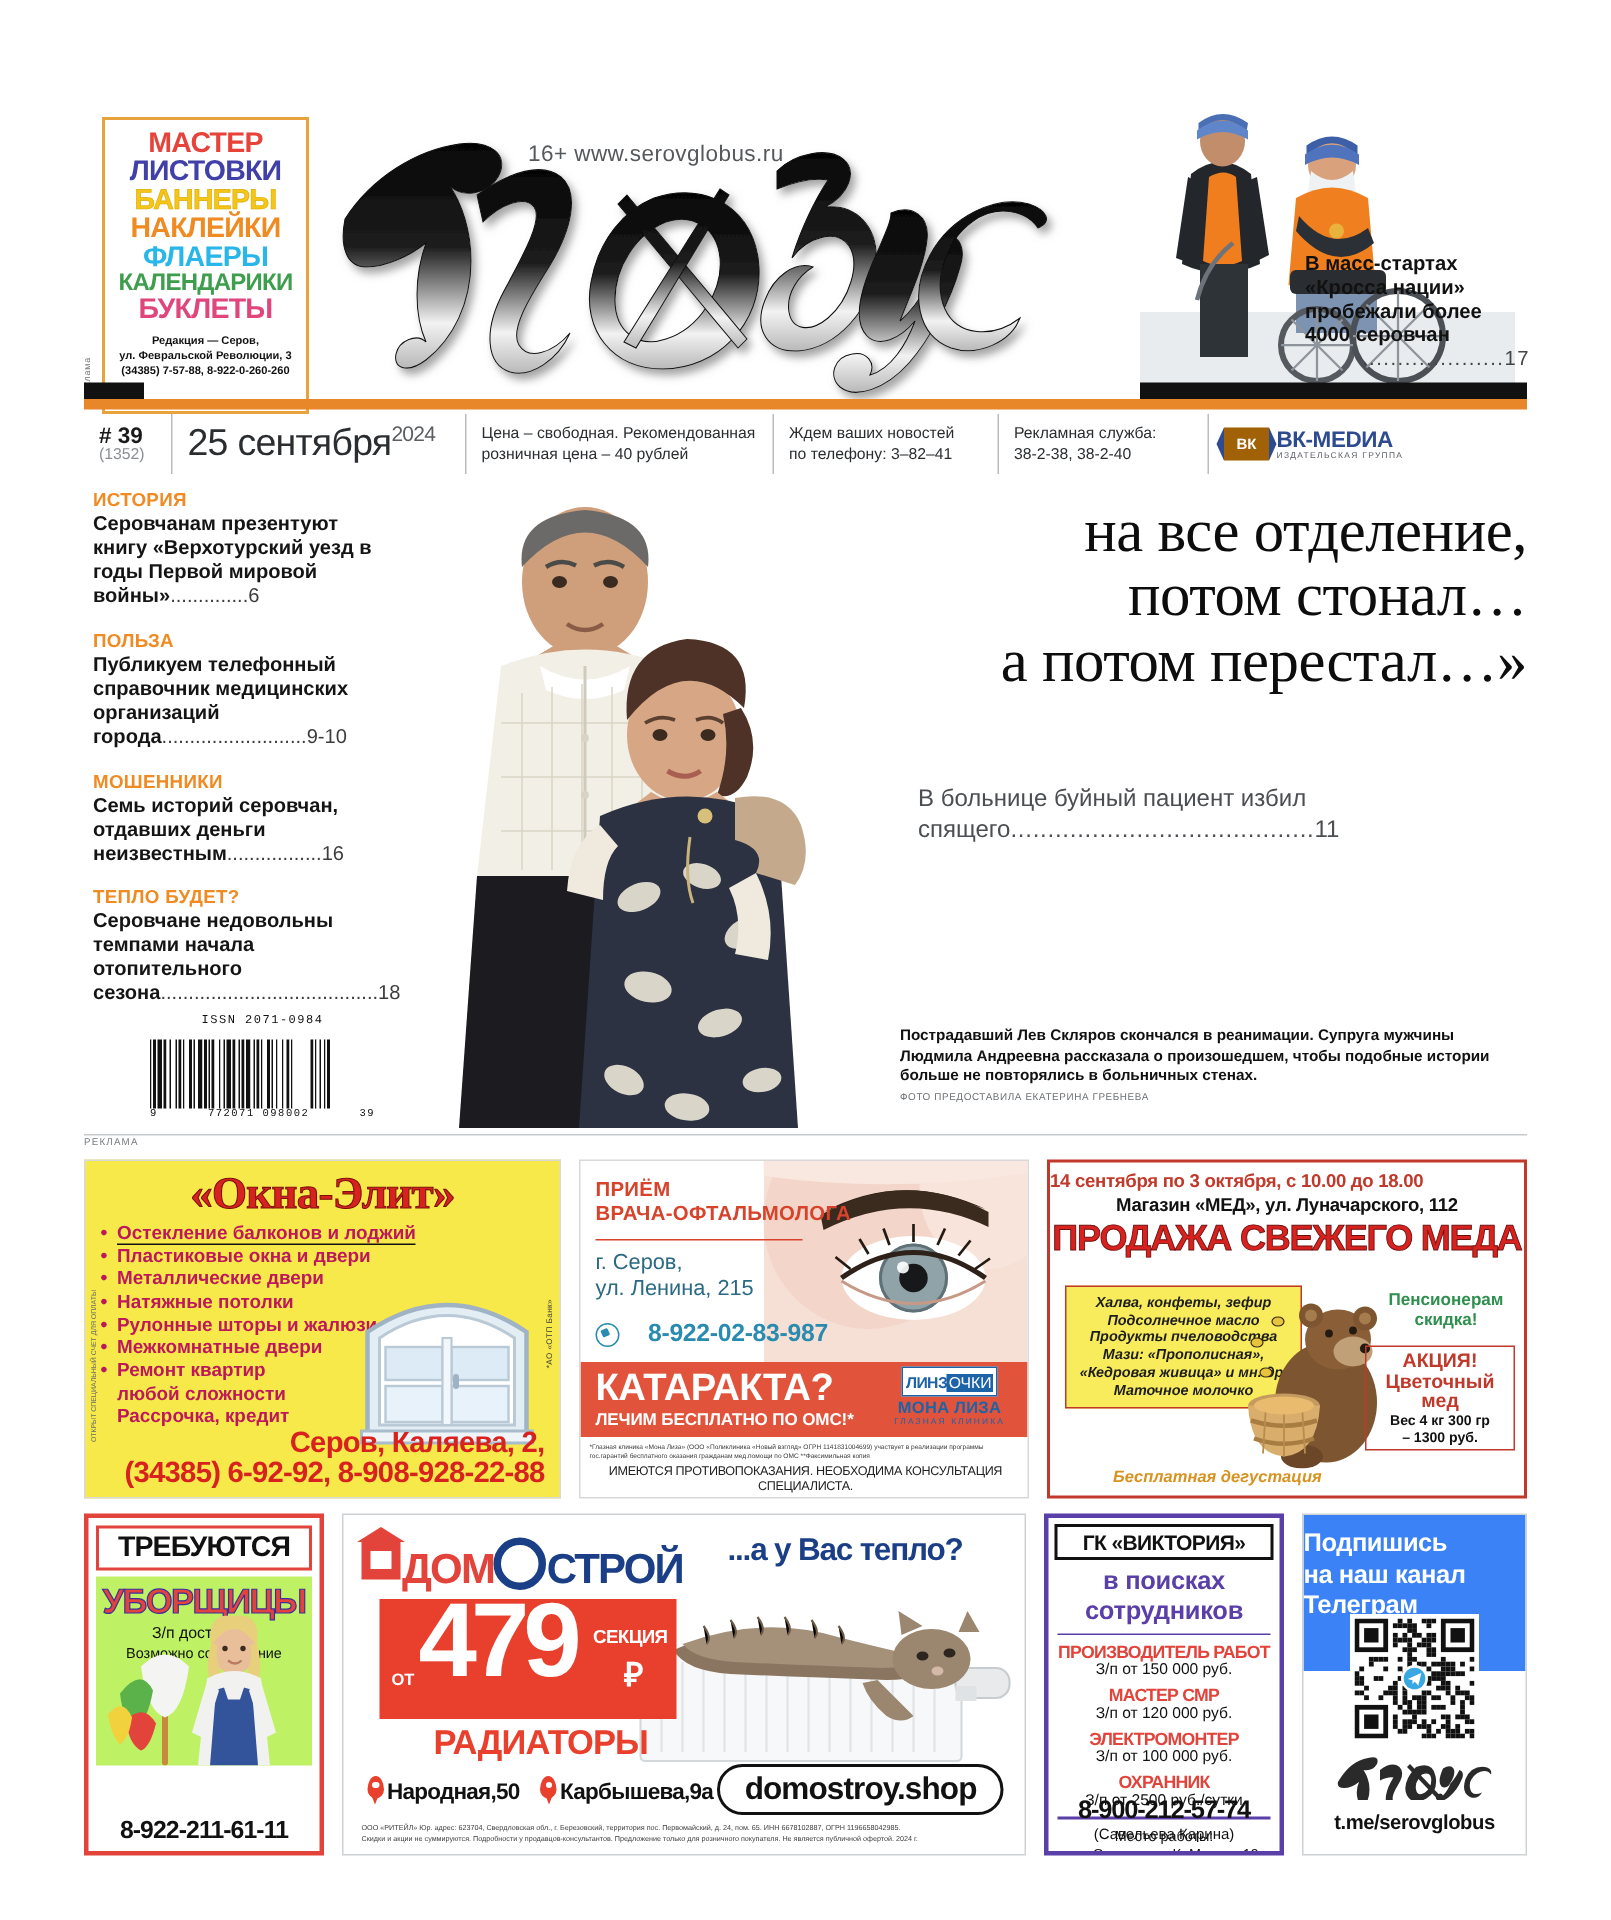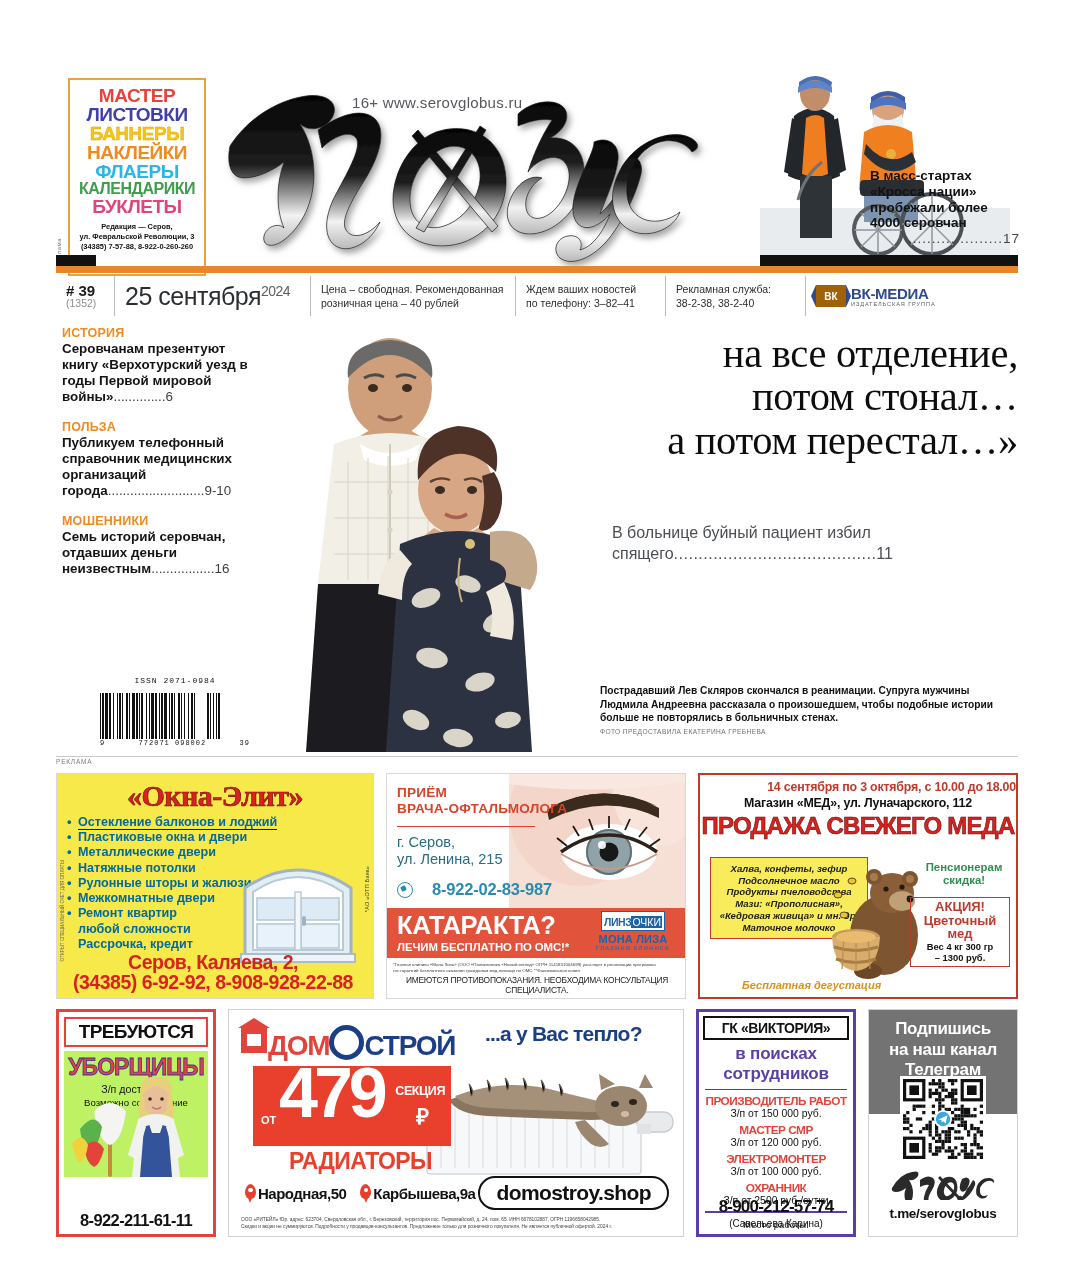--- a/index.html
+++ b/index.html
@@ -78,26 +78,26 @@
   .photocap .credit{margin-top:3px;font-size:6.6px;font-weight:normal;letter-spacing:0.4px;color:#6e7276;text-transform:uppercase;}
   .hr-thin{position:absolute;left:56px;width:962px;height:1px;background:#c7cacd;}
 
   .ad{position:absolute;box-sizing:border-box;overflow:hidden;background:#fff;}
 
   
   #ad-okna{left:56px;top:773px;width:318px;height:226px;background:#f7e94a;border:1px solid #d9d9d9;}
   .okna-title{text-align:center;font-family:"Liberation Serif",serif;font-weight:bold;font-size:30px;color:#d8221f;
     -webkit-text-stroke:0.7px #7a0f0d;margin:5px 0 2px;letter-spacing:-0.5px;}
   .okna-list{margin:0;padding:0 4px 0 10px;list-style:none;}
-  .okna-list li{font-size:12.6px;font-weight:bold;line-height:1.21;color:#0369a1;position:relative;padding-left:11px;}
+  .okna-list li{font-size:12.6px;font-weight:bold;line-height:1.21;color:#be185d;position:relative;padding-left:11px;}
   .okna-list li:before{content:"•";position:absolute;left:0;top:-1px;font-size:13px;}
   .okna-list li.u span{border-bottom:1.5px solid #111;}
   .okna-list li.nob{padding-left:11px;}
   .okna-list li.nob:before{content:"";}
-  .okna-phone{position:absolute;left:6px;bottom:5px;width:300px;text-align:center;color:#d8221f;font-size:19.5px;font-weight:bold;line-height:1.06;letter-spacing:-0.5px;}
+  .okna-phone{position:absolute;left:6px;bottom:5px;width:300px;text-align:right;color:#d8221f;font-size:19.5px;font-weight:bold;line-height:1.06;letter-spacing:-0.5px;}
   .okna-win{position:absolute;right:16px;top:78px;width:118px;height:118px;}
   .okna-fine{position:absolute;left:3px;top:86px;font-size:4.6px;color:#6a6a6a;writing-mode:vertical-rl;transform:rotate(180deg);}
   .okna-fine2{position:absolute;right:3px;top:92px;font-size:5.4px;color:#3a3a3a;writing-mode:vertical-rl;transform:rotate(180deg);letter-spacing:0.3px;}
 
   
   #ad-eye{left:386px;top:773px;width:300px;height:226px;border:1px solid #d9d9d9;}
   .eye-img{position:absolute;right:0;top:0;width:176px;height:138px;overflow:hidden;}
   .eye-h{position:absolute;left:10px;top:11px;font-size:13.6px;font-weight:bold;color:#d8432c;line-height:1.18;letter-spacing:0.2px;}
   .eye-underline{position:absolute;left:10px;top:52px;width:138px;height:1.3px;background:#d8432c;}
   .eye-addr{position:absolute;left:10px;top:60px;font-size:14.5px;color:#2a6a82;line-height:1.2;font-weight:500;}
@@ -111,21 +111,21 @@
   .lz{display:inline-block;background:#fff;border:1px solid #1d63a8;padding:0 2px;}
   .lz b{color:#1d63a8;font-size:10.5px;letter-spacing:-0.4px;}
   .lz u{background:#1d63a8;color:#fff;font-size:10.5px;text-decoration:none;padding:0 1px;}
   .ml{margin-top:2px;color:#1d63a8;font-size:11px;font-weight:bold;letter-spacing:0.2px;}
   .ml small{display:block;font-size:5.6px;letter-spacing:1.4px;font-weight:normal;}
   .eye-fine{position:absolute;left:6px;top:188px;width:288px;font-size:4.4px;line-height:1.35;color:#3c3c3c;}
   .eye-warn{position:absolute;left:4px;bottom:3px;width:292px;text-align:center;font-size:8.4px;color:#222;letter-spacing:-0.2px;}
 
   
   #ad-honey{left:698px;top:773px;width:320px;height:226px;border:2px solid #c0392b;}
-  .honey-d{text-align:right;font-size:12.4px;font-weight:bold;color:#c0392b;margin-top:5px;letter-spacing:-0.2px;}
+  .honey-d{text-align:left;font-size:12.4px;font-weight:bold;color:#c0392b;margin-top:5px;letter-spacing:-0.2px;}
   .honey-s{text-align:center;font-size:12.4px;font-weight:bold;color:#111;margin-top:2px;letter-spacing:-0.2px;}
   .honey-t{text-align:center;font-size:24px;font-weight:bold;color:#d8221f;-webkit-text-stroke:0.6px #6d0f0d;margin-top:2px;letter-spacing:-0.8px;}
   .honey-box{position:absolute;left:10px;top:82px;width:150px;background:#f8ec5c;border:1.6px solid #c0392b;padding:5px 3px;
     font-size:9.6px;font-style:italic;font-weight:bold;text-align:center;line-height:1.22;color:#1d1d1d;}
   .honey-pens{position:absolute;right:8px;top:86px;width:88px;text-align:center;font-size:11.4px;font-weight:bold;color:#2f8f4e;line-height:1.1;}
   .honey-akc{position:absolute;right:6px;top:122px;width:96px;border:1.4px solid #c0392b;text-align:center;padding:2px 1px;}
   .honey-akc .a1{font-size:13px;font-weight:bold;color:#c0392b;line-height:1.05;}
   .honey-akc .a2{font-size:9.4px;font-weight:bold;color:#111;line-height:1.12;margin-top:1px;}
   .honey-free{position:absolute;left:42px;bottom:6px;font-size:11px;font-style:italic;font-weight:bold;color:#d8921f;line-height:1.1;text-align:center;}
   .bear{position:absolute;right:70px;top:84px;}
@@ -168,21 +168,21 @@
   .v-job{text-align:center;font-size:11.8px;font-weight:bold;color:#e2443b;margin-top:4px;letter-spacing:-0.5px;}
   .v-sal{text-align:center;font-size:10.4px;color:#111;margin-top:0px;}
   .v-place{text-align:center;font-size:10px;font-weight:bold;color:#111;margin-top:6px;}
   .v-place span{display:block;font-weight:normal;font-size:9.6px;margin-top:1px;}
   .v-phone{position:absolute;left:0;bottom:5px;width:100%;text-align:center;}
   .v-phone .n{font-size:17px;font-weight:bold;color:#111;letter-spacing:-0.8px;}
   .v-phone .w{font-size:10px;color:#111;margin-top:1px;}
   .v-rule{margin:5px 6px 0;height:1.4px;background:#5b3fa8;}
 
   #ad-tg{left:868px;top:1009px;width:150px;height:228px;border:1px solid #cfd2d5;background:#fff;}
-  .tg-head{background:#737373;height:104px;color:#fff;text-align:center;padding-top:9px;box-sizing:border-box;}
+  .tg-head{background:#3b82f6;height:104px;color:#fff;padding-top:9px;box-sizing:border-box;}
   .tg-head b{font-size:17px;line-height:1.22;font-weight:bold;display:block;letter-spacing:-0.3px;}
   .tg-qr{position:absolute;left:31px;top:66px;width:86px;height:86px;background:#fff;padding:3px;box-sizing:border-box;}
   .tg-logo{text-align:center;margin-top:52px;}
   .tg-url{text-align:center;font-size:13.5px;font-weight:bold;color:#111;margin-top:2px;letter-spacing:-0.3px;}
 
   .rek-band{position:absolute;left:56px;top:758px;font-size:6.5px;color:#7a7d81;letter-spacing:0.8px;}
 </style>
 </head>
 <body>
 
@@ -354,20 +354,24 @@
       <div class="kicker">ИСТОРИЯ</div>
       <div class="txt"><span>Серовчанам презентуют книгу «Верхотурский уезд в годы Первой мировой войны»</span><span class="pg">..............</span><span class="pg">6</span></div>
     </div>
     <div class="teaser">
       <div class="kicker">ПОЛЬЗА</div>
       <div class="txt"><span>Публикуем телефонный справочник медицинских организаций города</span><span class="pg">..........................</span><span class="pg">9-10</span></div>
     </div>
     <div class="teaser">
       <div class="kicker">МОШЕННИКИ</div>
       <div class="txt"><span>Семь историй серовчан, отдавших деньги неизвестным</span><span class="pg">.................</span><span class="pg">16</span></div>
+    </div>
+    <div class="teaser">
+      <div class="kicker">ТЕПЛО БУДЕТ?</div>
+      <div class="txt"><span>Серовчане недовольны темпами начала отопительного сезона</span><span class="pg">.......................................</span><span class="pg">18</span></div>
     </div>
   </div>
 
   <div class="barcode">
     <div class="issn">ISSN 2071-0984</div>
     <div class="bars" id="bars">
         <i style="width:1px;background:#111"></i>
         <i style="width:1px;background:#fff"></i>
         <i style="width:2px;background:#111"></i>
         <i style="width:1px;background:#fff"></i>

